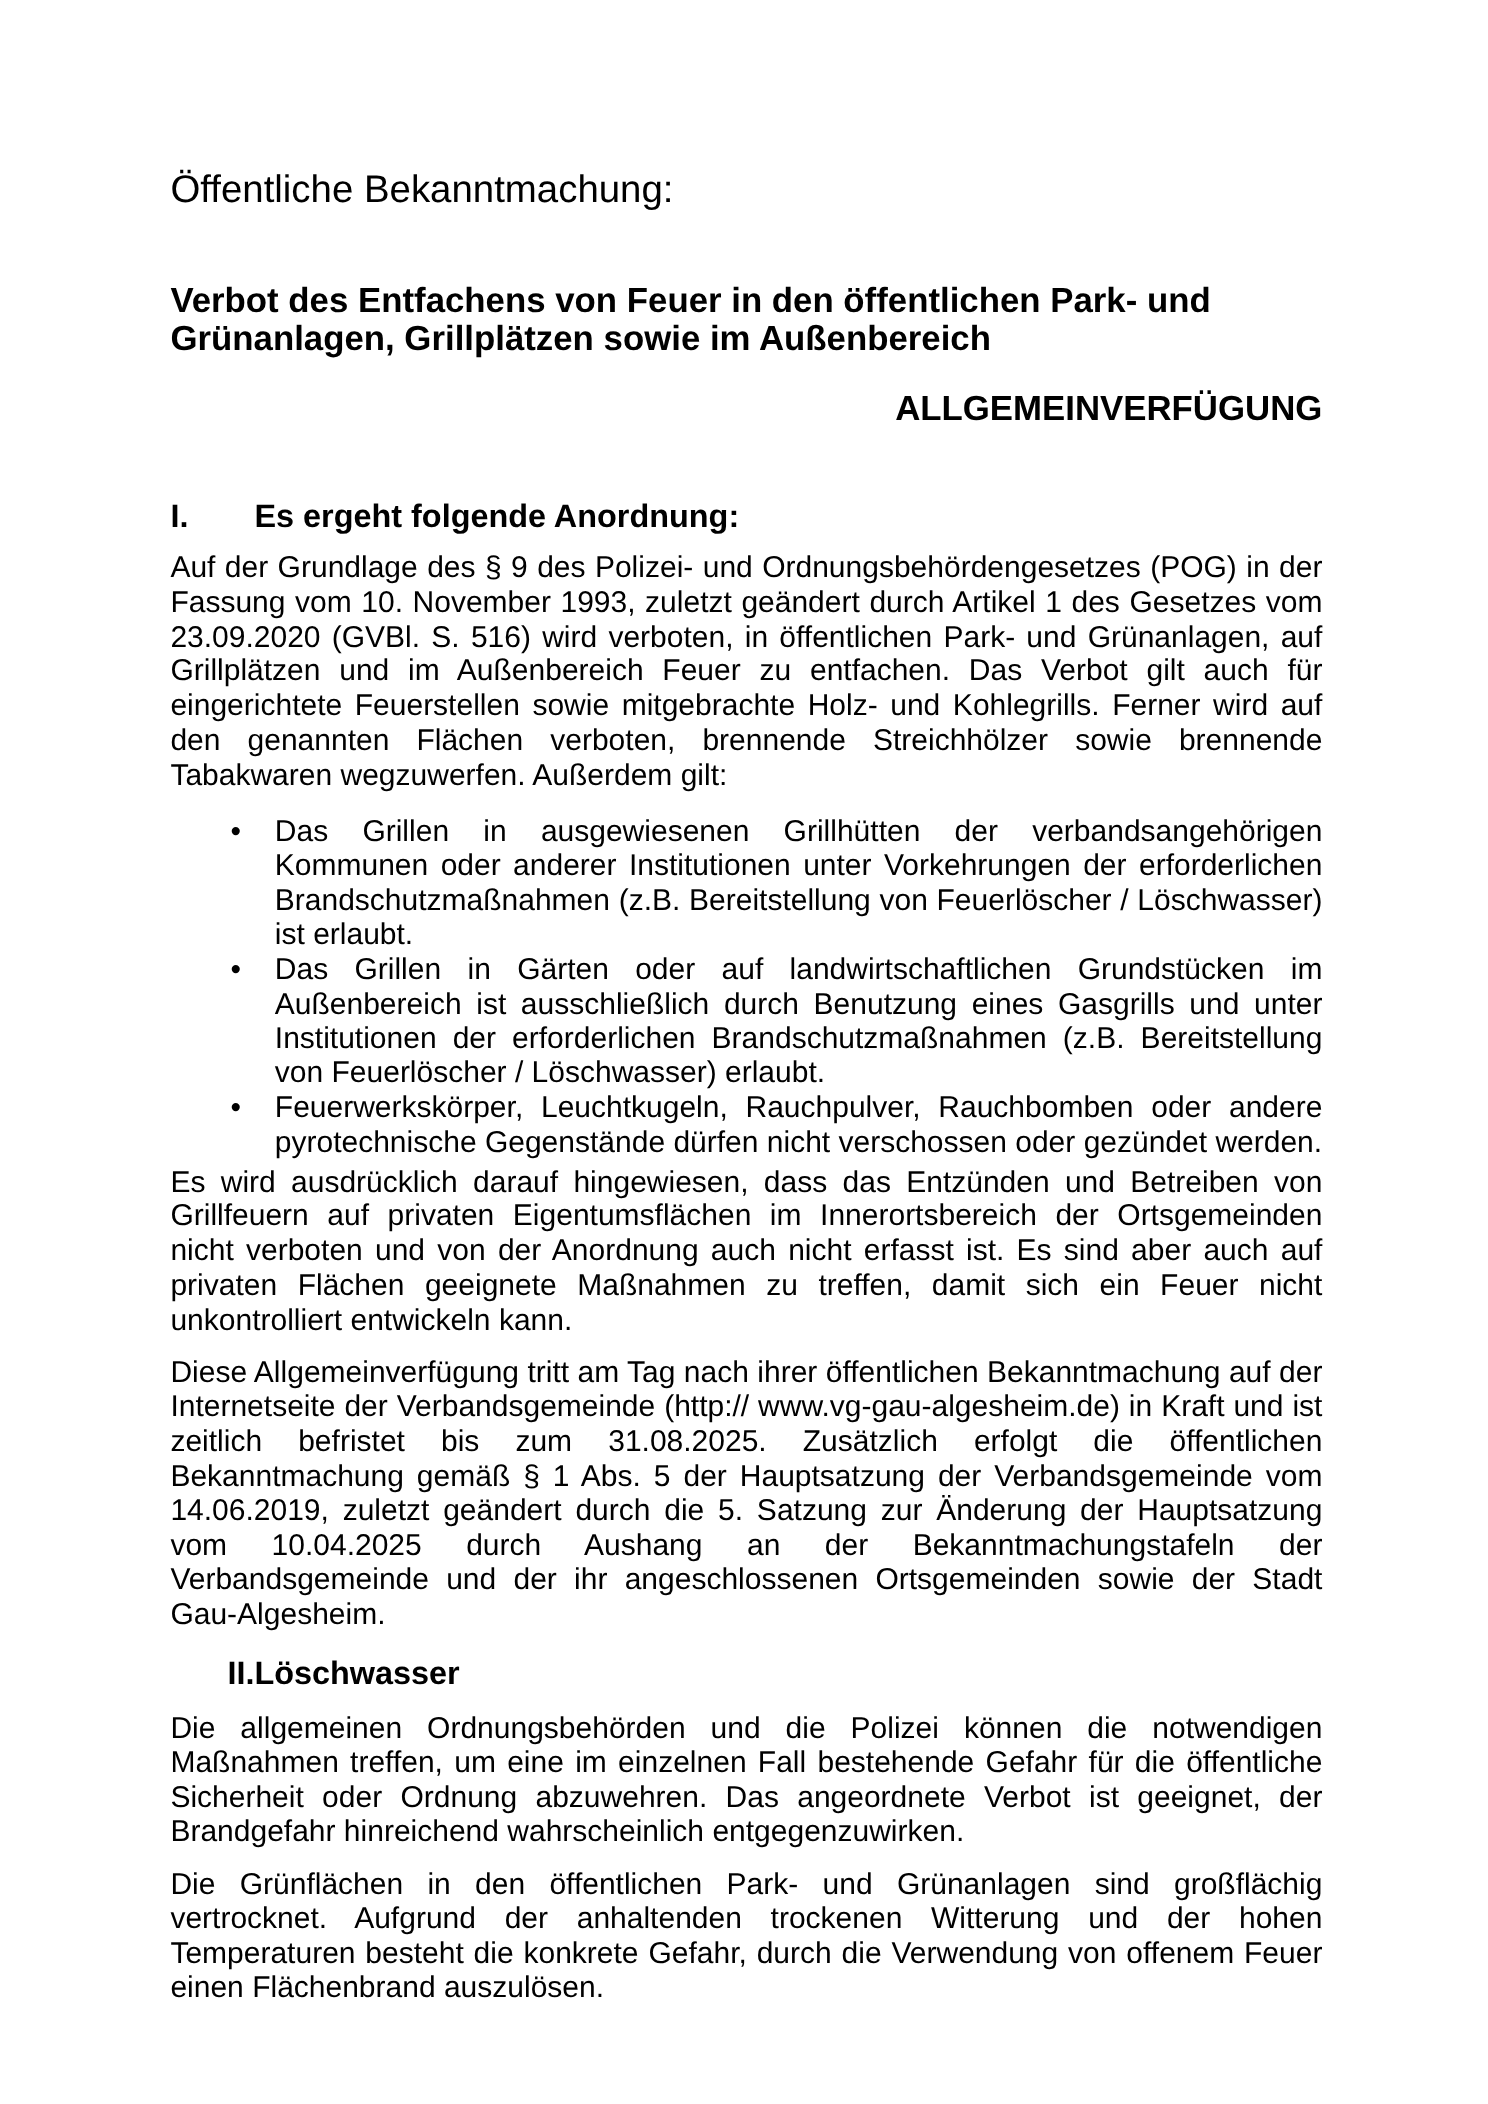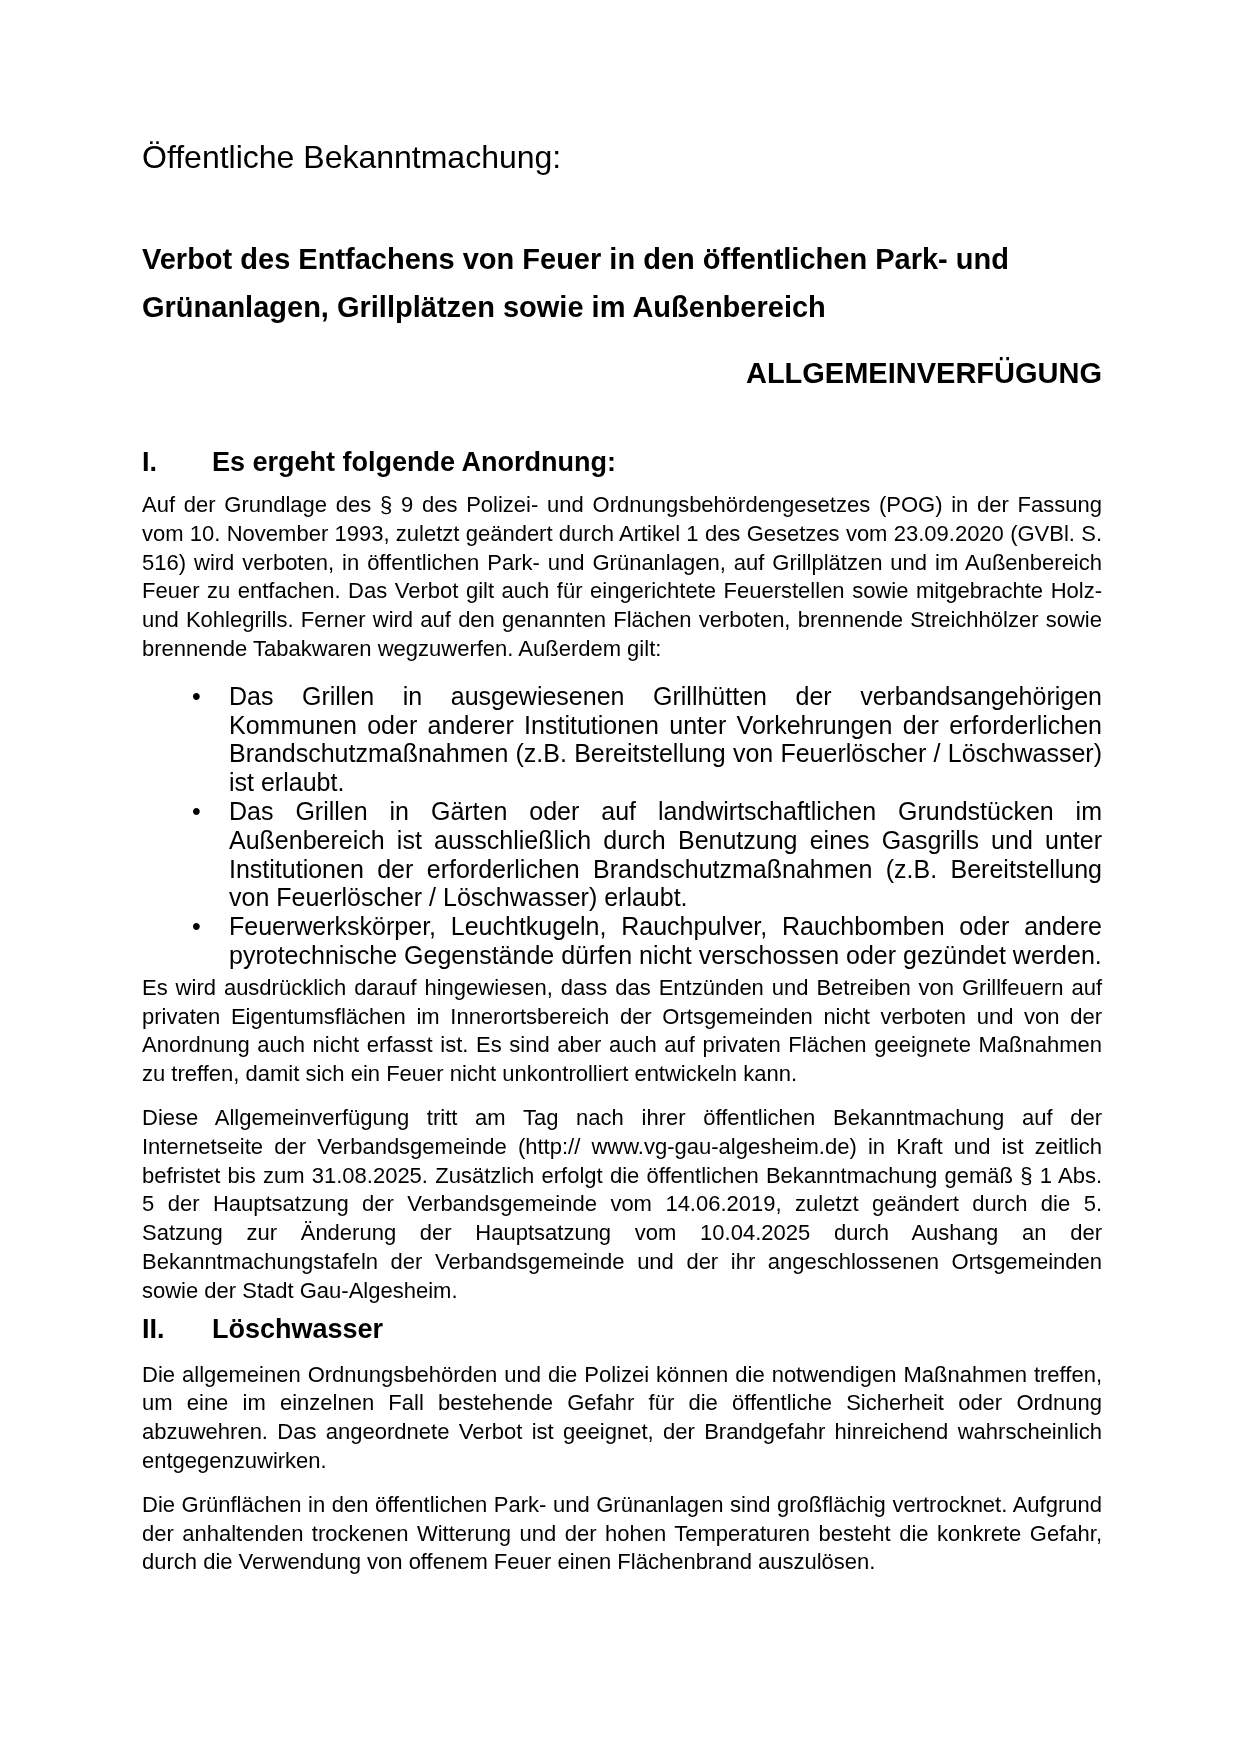--- a/index.html
+++ b/index.html
@@ -26,21 +26,21 @@
 
   .kicker {
     font-size: 32px;
     line-height: 29px;
     font-weight: 400;
   }
 
   .title {
     margin-top: 63px;
     font-size: 29px;
-    line-height: 48px;
+    line-height: 32px;
     font-weight: 700;
   }
 
   .subtitle {
     margin-top: 25px;
     font-size: 29px;
     line-height: 34px;
     font-weight: 700;
     text-align: right;
   }
@@ -52,24 +52,24 @@
     line-height: 30px;
     font-weight: 700;
   }
 
   .section-number {
     flex: 0 0 70px;
     width: 70px;
   }
 
   .heading-1 { margin-top: 57px; }
-  .heading-2 { margin-top: 8px; }
+  .heading-2 { margin-top: 19px; text-align: right; }
 
   .para {
-    font-size: 22px;
+    font-size: 25px;
     line-height: 28.8px;
     text-align: justify;
     hyphens: none;
   }
 
   .para-intro    { margin-top: 14px; }
   .para-private  { margin-top: 4px; }
   .para-validity { margin-top: 15px; }
   .para-reason-1 { margin-top: 15px; }
   .para-reason-2 { margin-top: 17px; }

